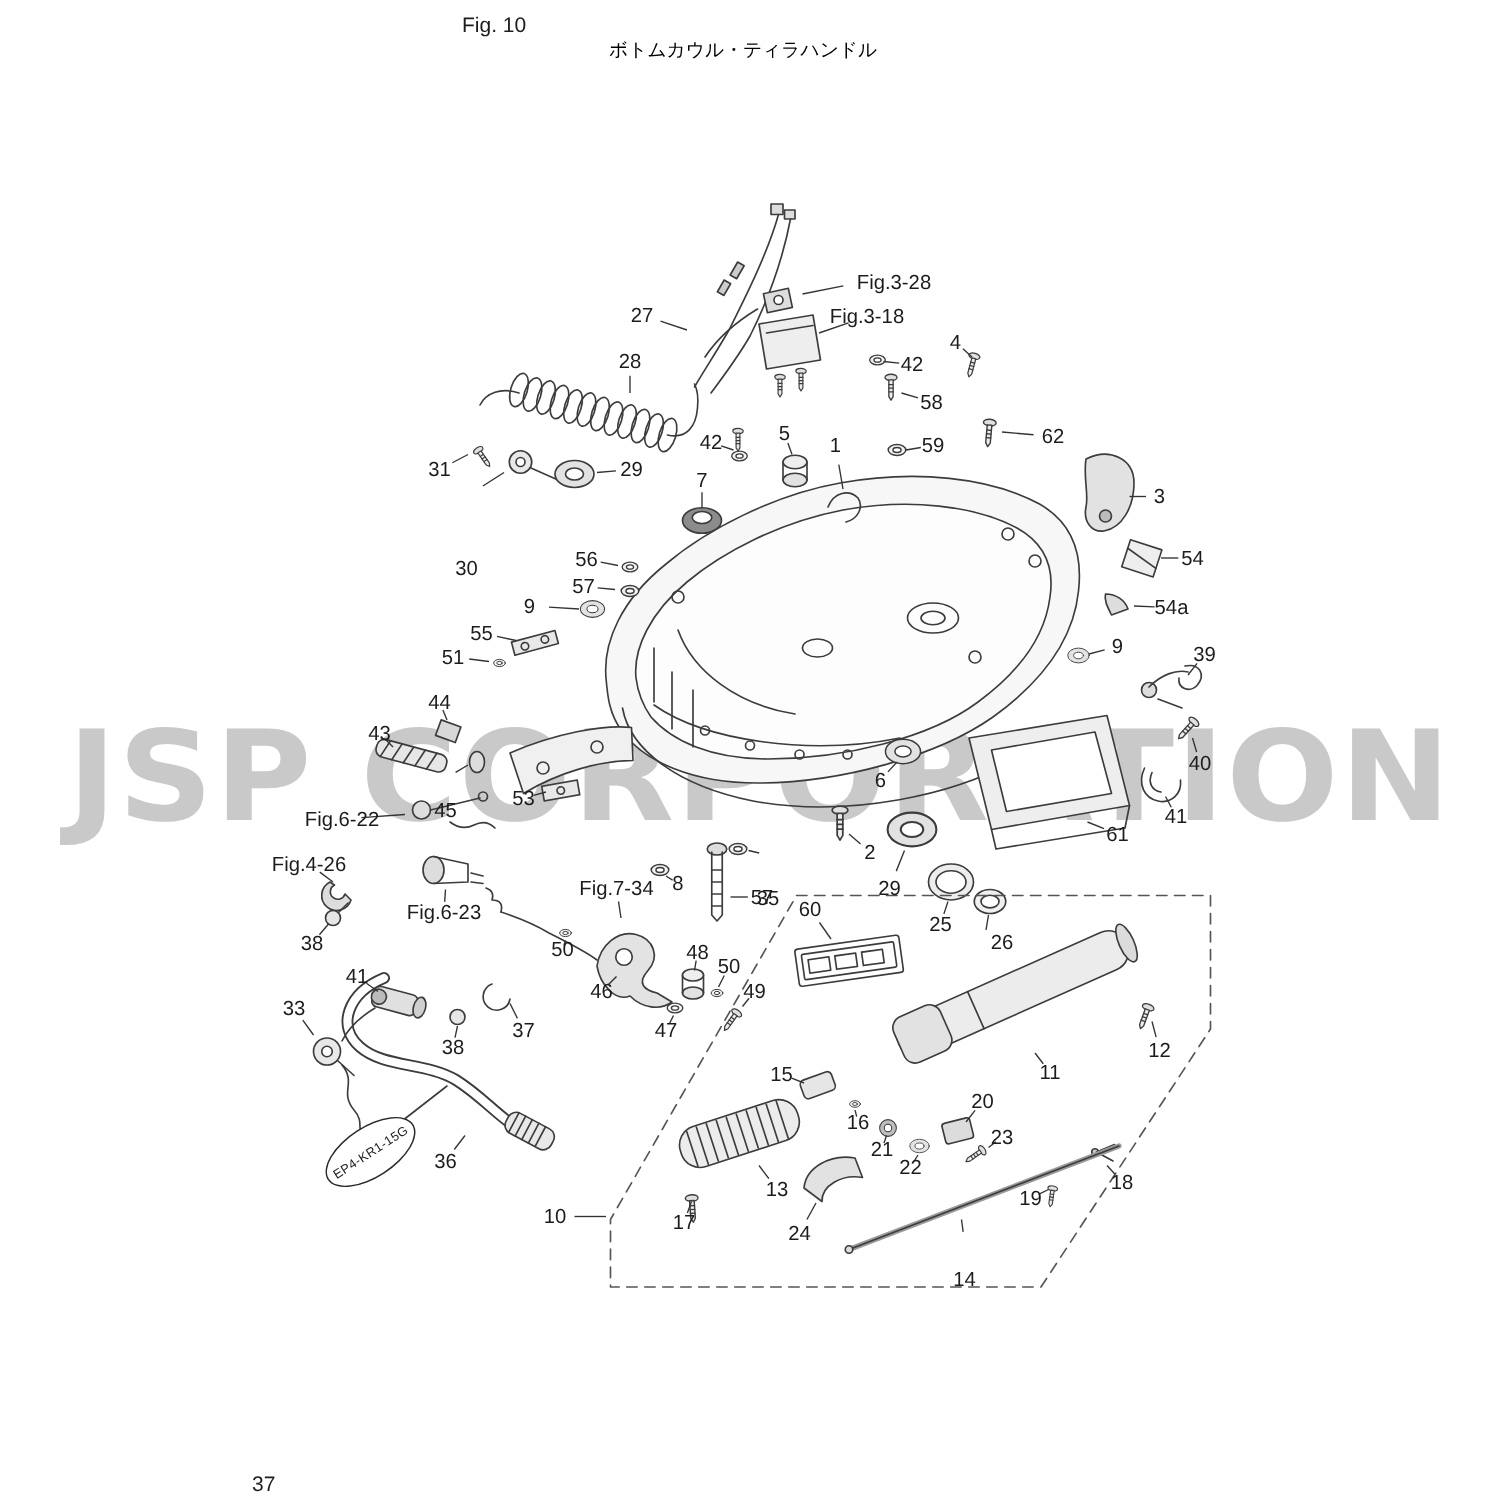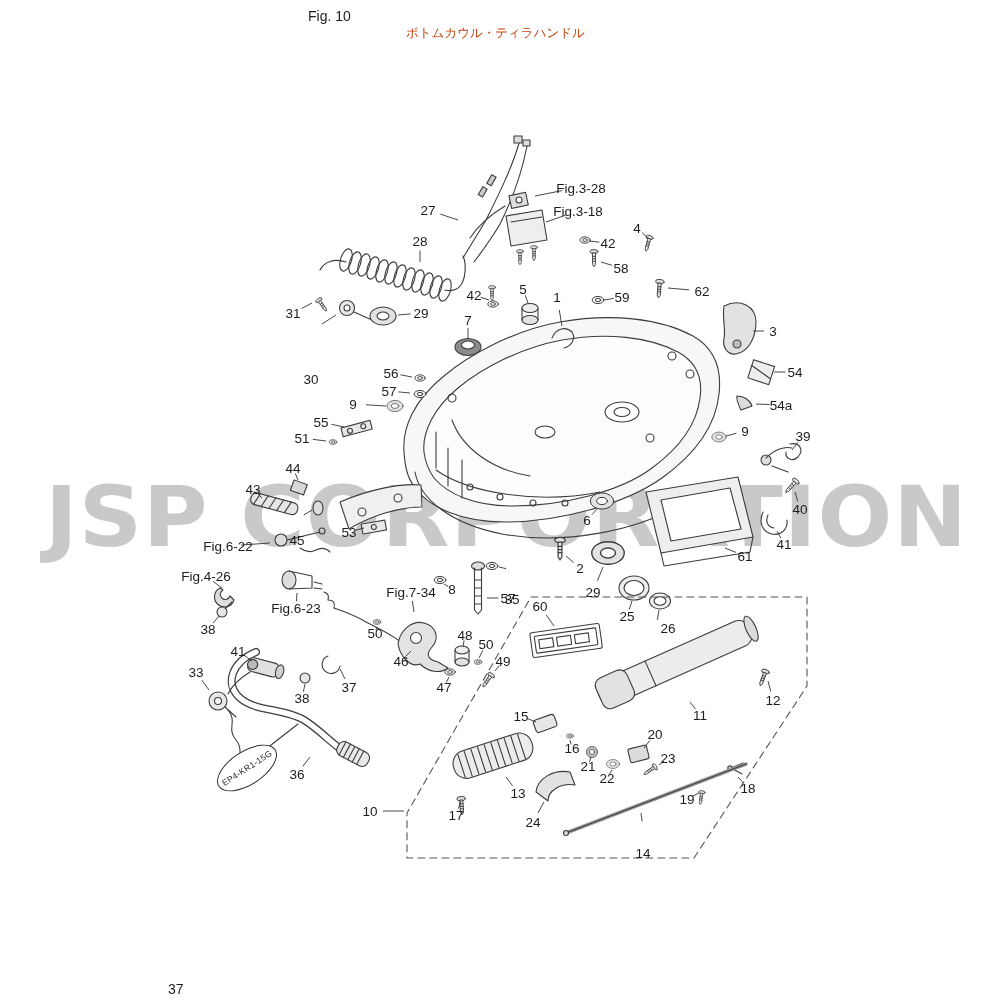--- a/index.html
+++ b/index.html
@@ -1,20 +1,20 @@
 <!DOCTYPE html>
 <html><head>
 <meta charset="utf-8">
 <style>
   html,body{margin:0;padding:0;background:#fff;}
   .page{position:relative;width:1000px;height:1000px;background:#ffffff;overflow:hidden;
         font-family:"Liberation Sans",sans-serif;color:#1c1c1c;}
   .hdr-fig{position:absolute;left:308px;top:8px;font-size:14px;}
   .hdr-title{position:absolute;left:408px;top:7px;font-size:14.5px;font-weight:bold;letter-spacing:.4px;}
-  .hdr-sub{position:absolute;left:406px;top:25px;font-size:12.5px;color:#c2410c;}
+  .hdr-sub{position:absolute;left:406px;top:25px;font-size:12.5px;color:#000000;}
   .watermark{position:absolute;left:45px;top:466px;width:910px;text-align:center;z-index:1;
              font-family:"DejaVu Sans",sans-serif;font-weight:bold;font-size:88px;color:#c9c9c9;
              letter-spacing:1px;white-space:nowrap;transform:scaleY(.95);}
   svg.diagram{position:absolute;left:0;top:0;z-index:2;}
   svg.leaders{position:absolute;left:0;top:0;z-index:3;pointer-events:none;}
   svg.leaders line{stroke:#333;stroke-width:.9;}
   #callouts .callout{position:absolute;transform:translate(-50%,-50%);font-size:13.5px;z-index:4;
                      white-space:nowrap;}
   .badge{position:absolute;left:247px;top:768px;width:66px;height:32px;z-index:4;background:#fff;
          transform:translate(-50%,-50%) rotate(-33deg);border:1.6px solid #2a2a2a;border-radius:50%;
@@ -376,21 +376,21 @@
       <line x1="743.5" y1="783.05" x2="738" y2="777"></line>
       <line x1="692.4" y1="796.3" x2="699" y2="793"></line>
       <line x1="537.95" y1="813" x2="544" y2="802"></line>
       <line x1="642.1" y1="821.25" x2="641" y2="813"></line>
       <line x1="383" y1="811" x2="404" y2="811"></line>
       <line x1="458.25" y1="808.7" x2="461" y2="801"></line>
     </svg>
 
   <div id="callouts">
       <div class="callout" style="left: 428px; top: 210px;">27</div>
-      <div class="callout" style="left: 581px; top: 188px; text-align: center;">Fig.3-28</div>
+      <div class="callout" style="left: 596px; top: 188px; text-align: center;">Fig.3-28</div>
       <div class="callout" style="left: 578px; top: 211px;">Fig.3-18</div>
       <div class="callout" style="left: 420px; top: 241px;">28</div>
       <div class="callout" style="left: 608px; top: 243px;">42</div>
       <div class="callout" style="left: 637px; top: 228px;">4</div>
       <div class="callout" style="left: 621px; top: 268px;">58</div>
       <div class="callout" style="left: 702px; top: 291px;">62</div>
       <div class="callout" style="left: 622px; top: 297px;">59</div>
       <div class="callout" style="left: 293px; top: 313px;">31</div>
       <div class="callout" style="left: 311px; top: 331px; margin-top: 48px;">30</div>
       <div class="callout" style="left: 421px; top: 313px;">29</div>

